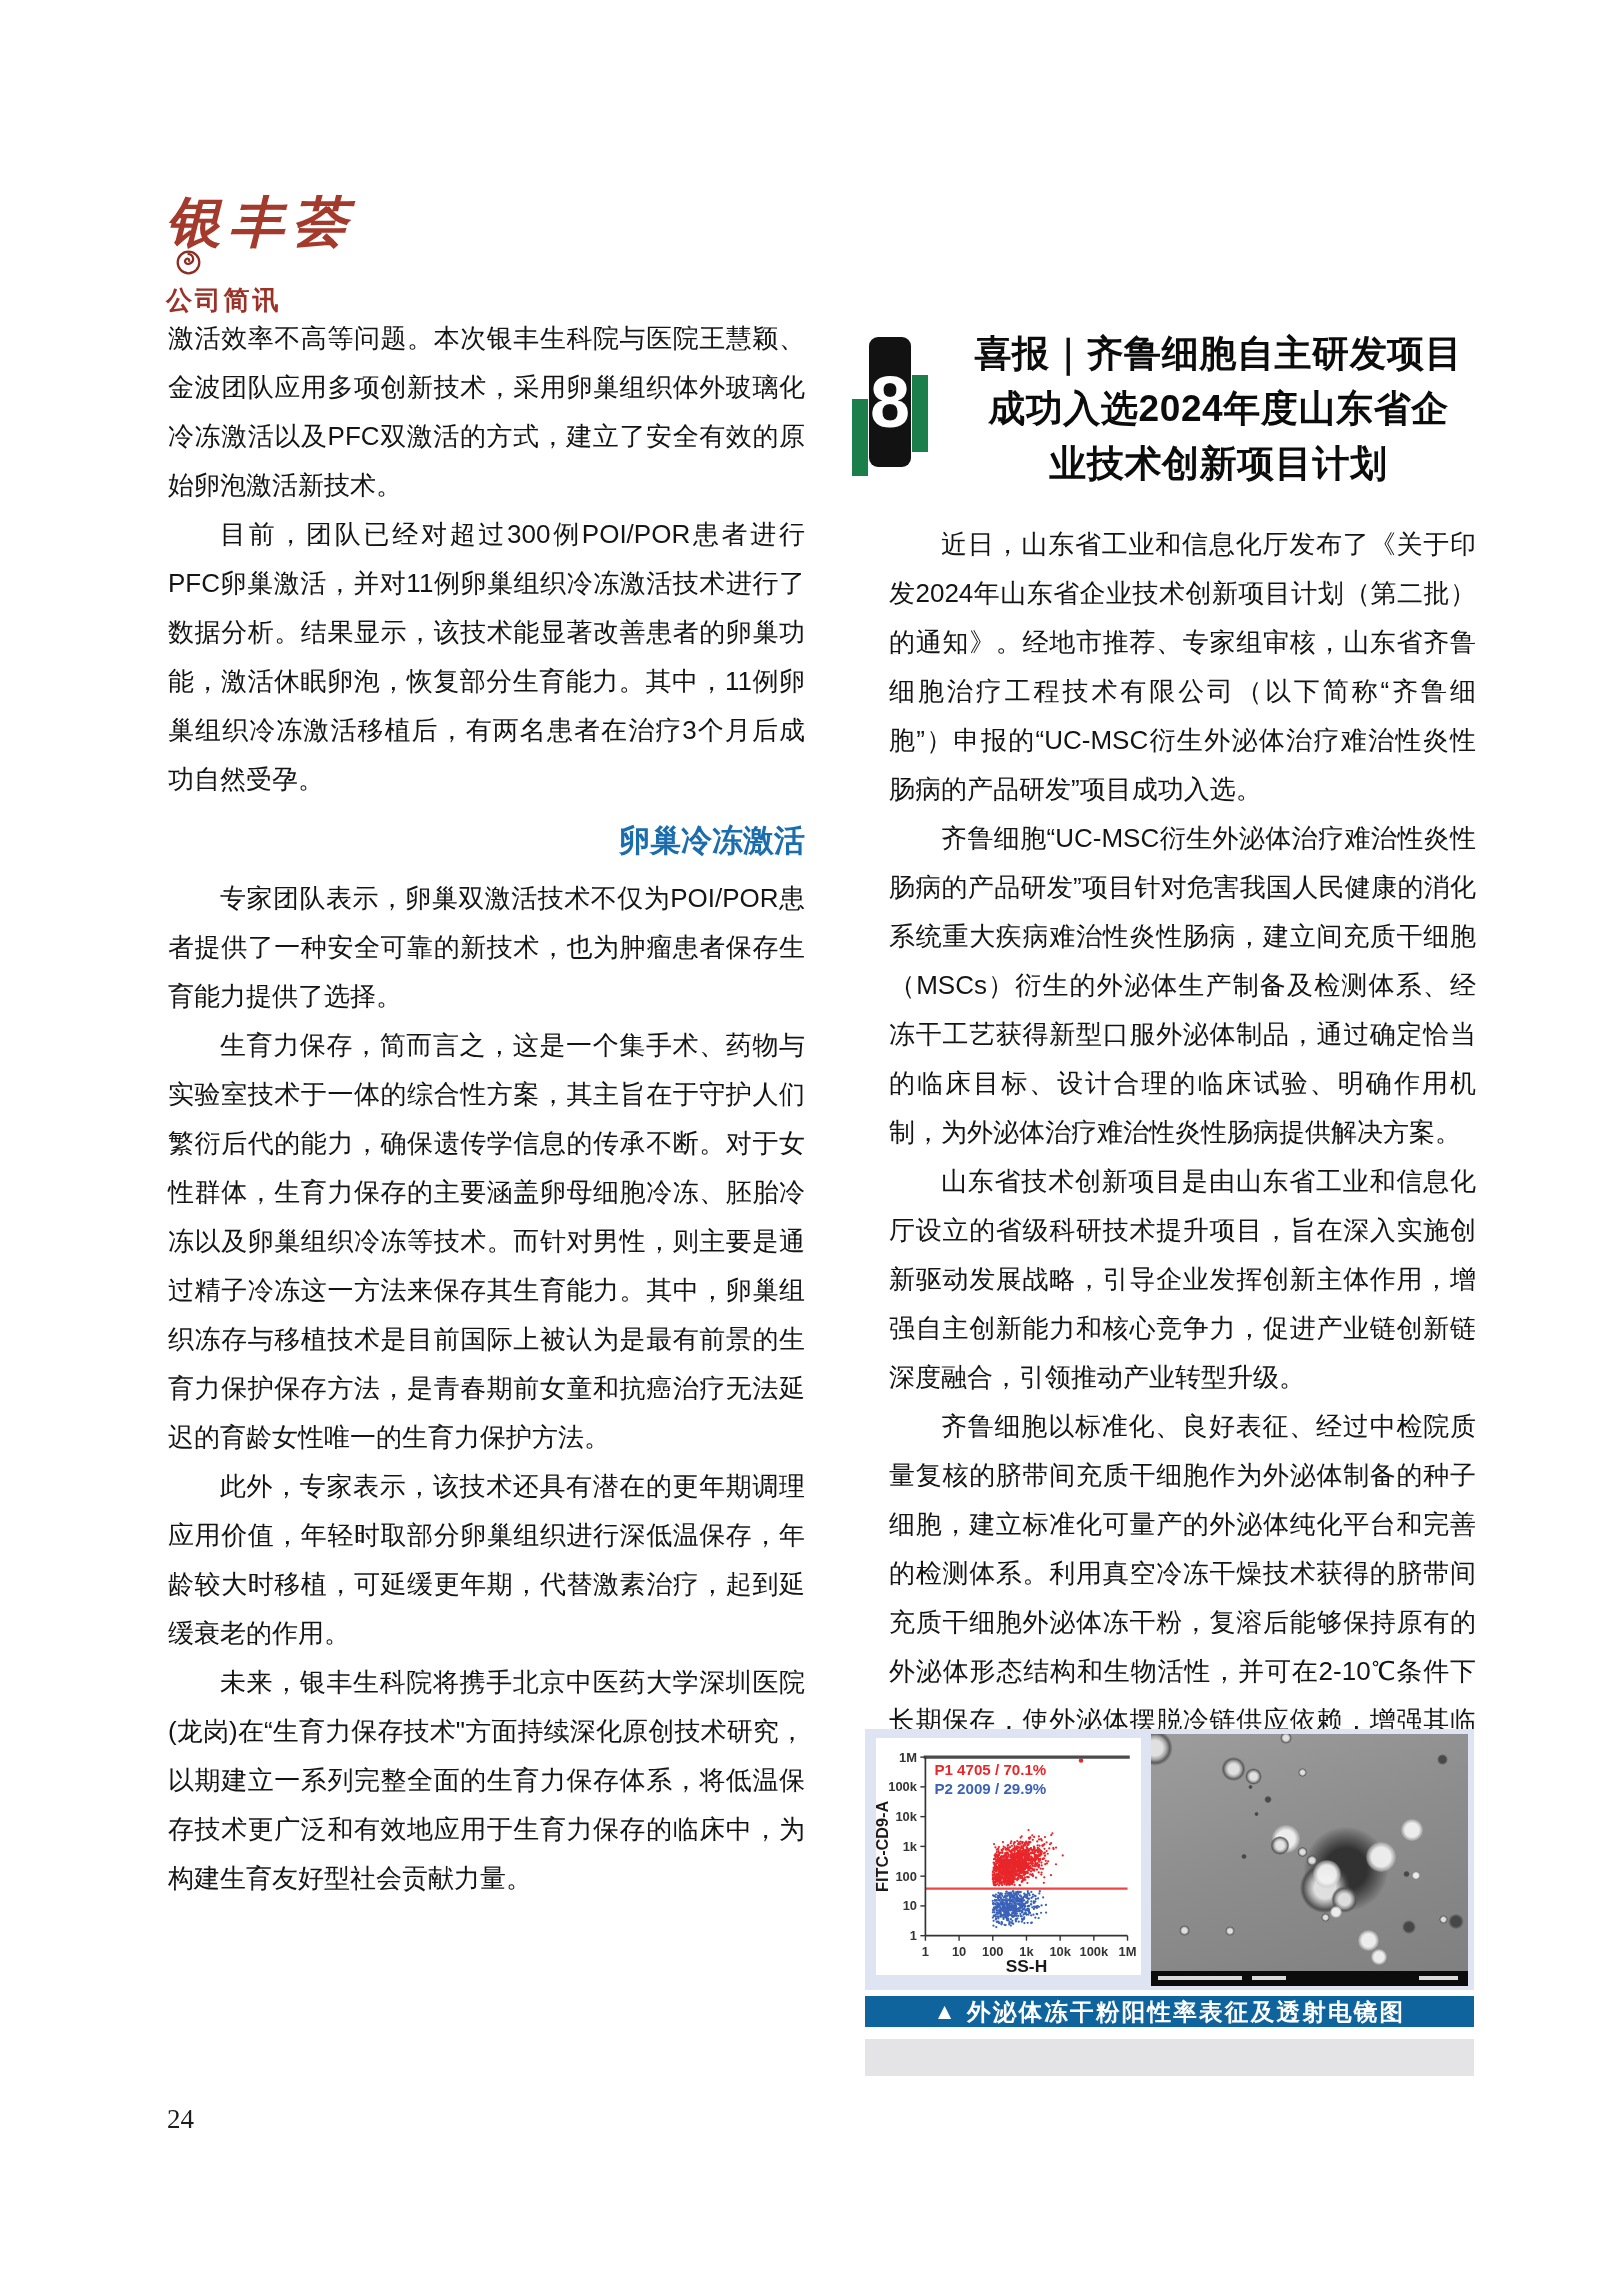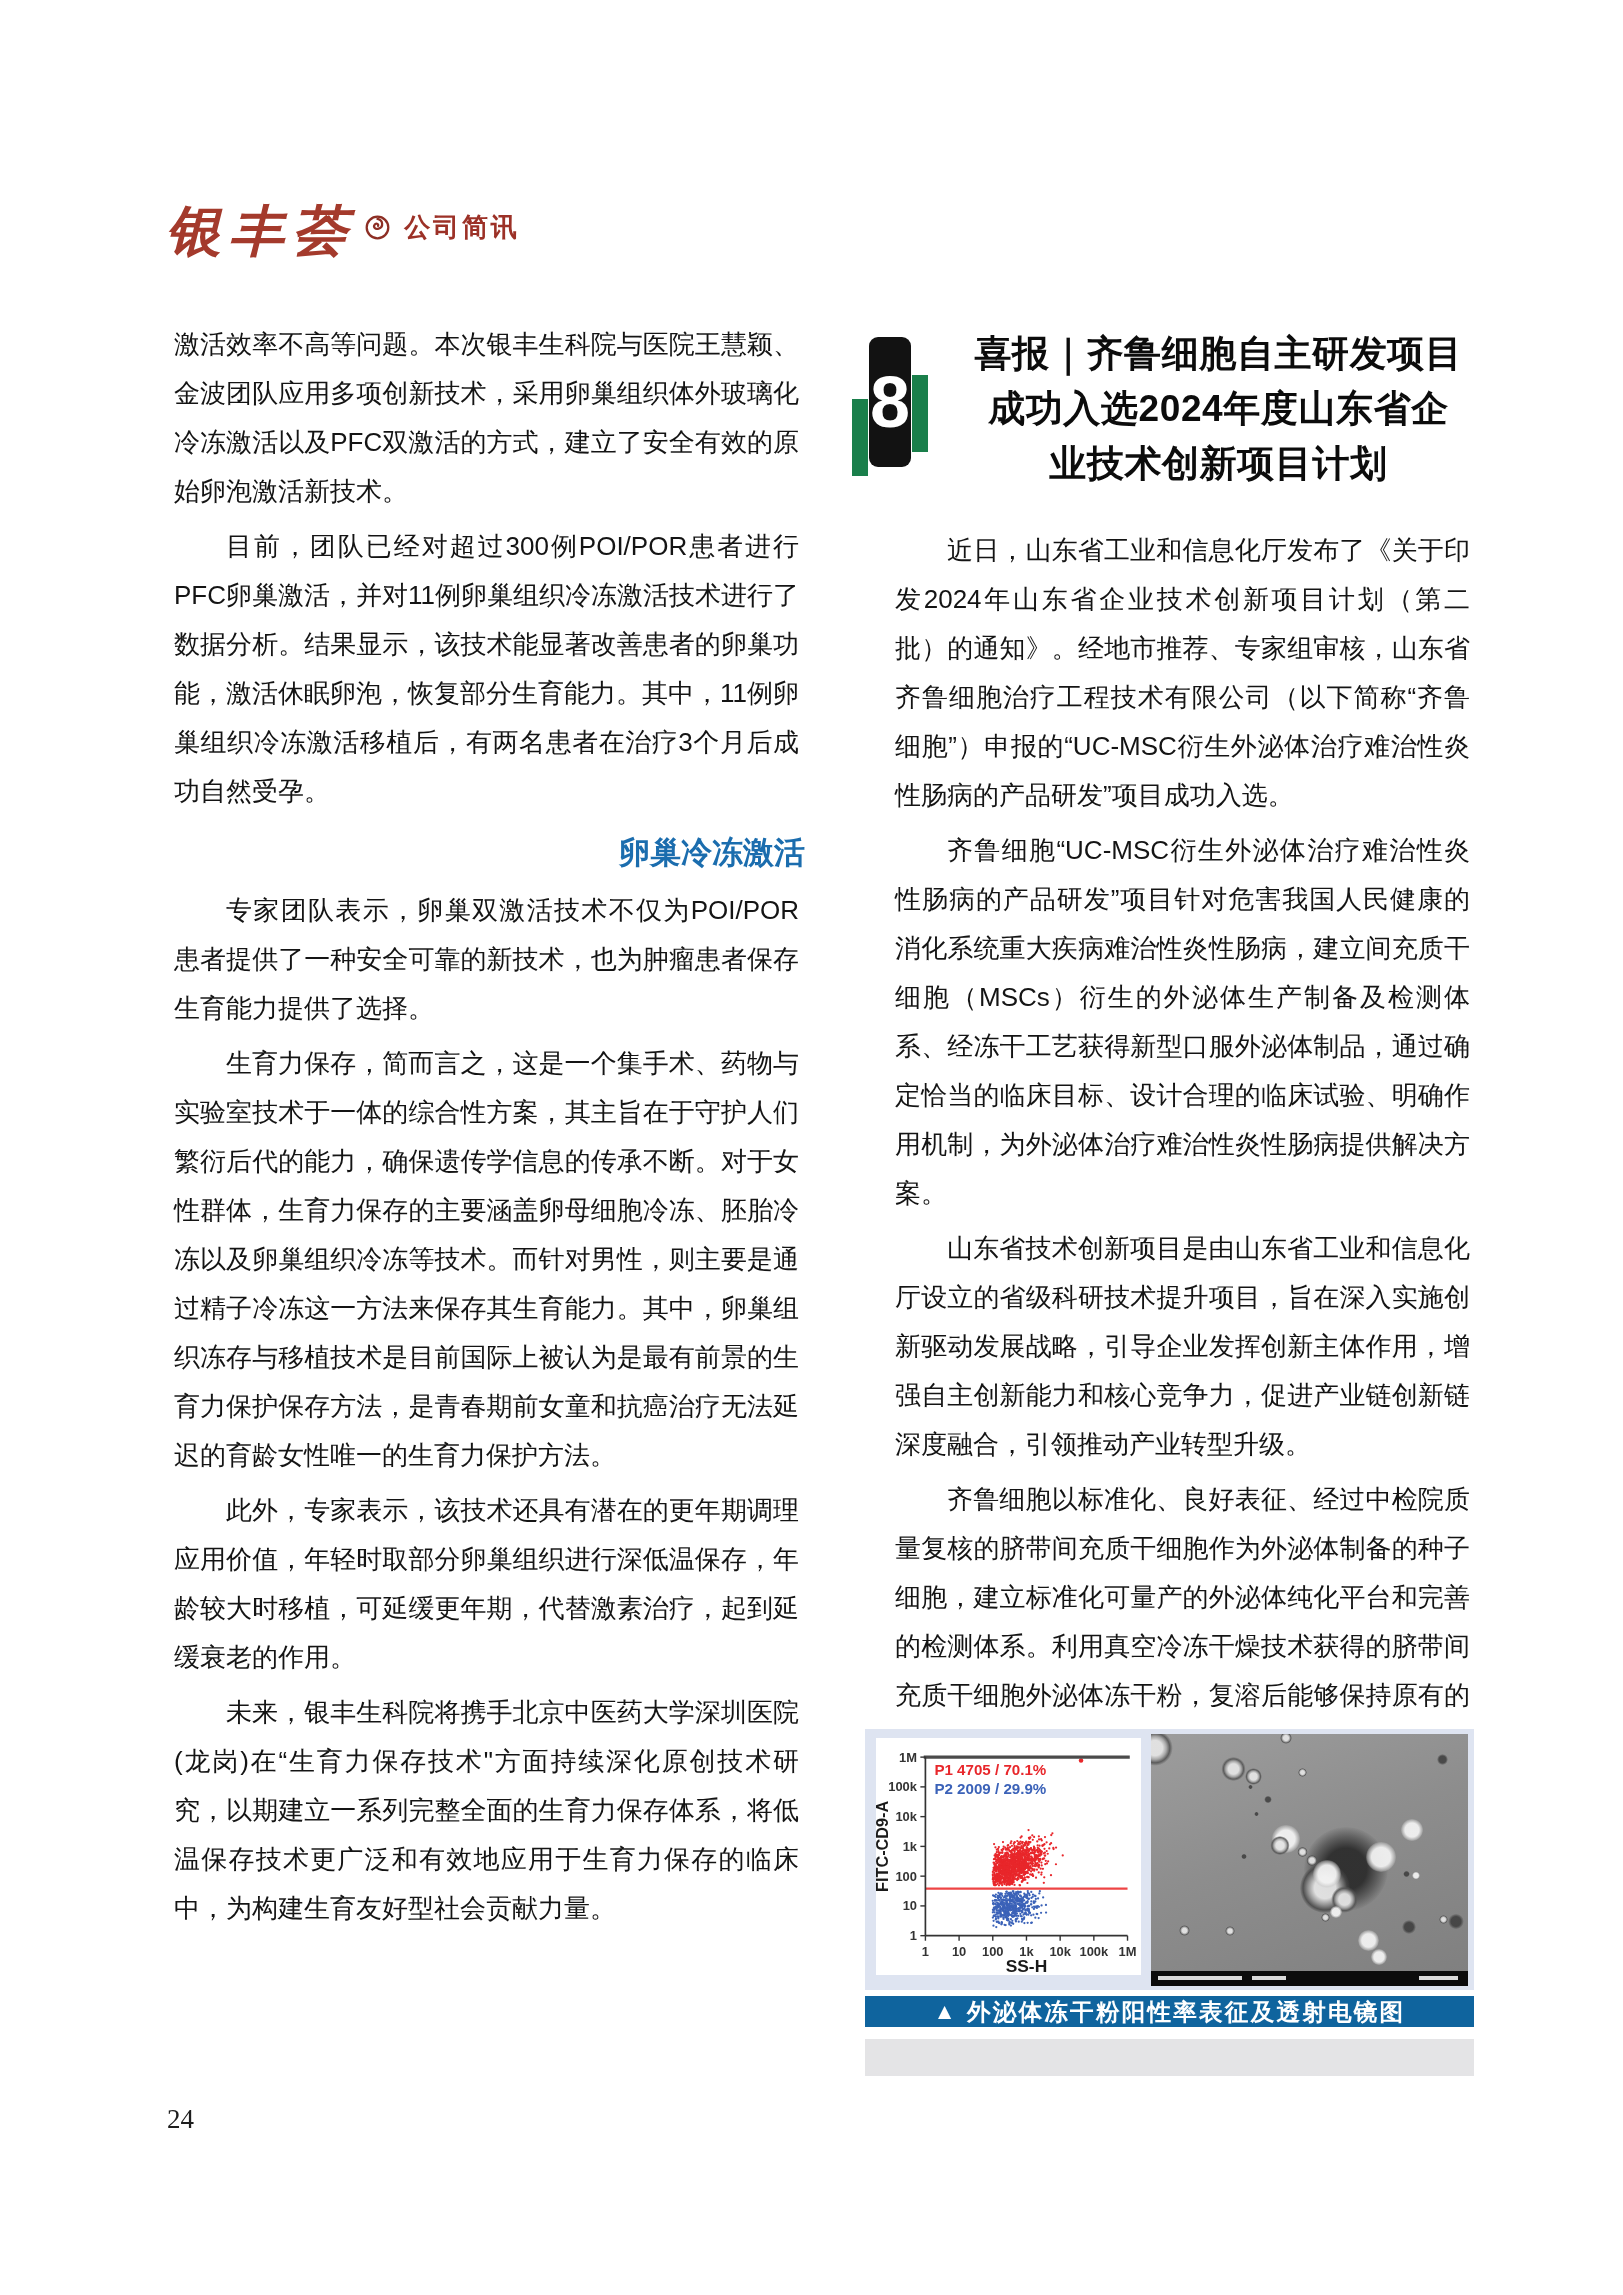--- a/index.html
+++ b/index.html
@@ -1,30 +1,30 @@
 <!DOCTYPE html>
 <html style="font-size:9px"><head>
 <meta charset="utf-8">
 <style>
   html,body{margin:0;padding:0;background:#ffffff;}
   #page{position:relative;width:1623px;height:2295px;background:#fff;
         font-family:"Liberation Sans",sans-serif;color:#141414;overflow:hidden;}
 
   
-  #masthead{position:absolute;left:166px;top:195px;height:73px;display:flex;align-items:center;}
+  #masthead{position:absolute;left:166px;top:195px;height:73px;display:flex;align-items:flex-start;flex-direction:column;}
   .logo-cn{font-family:"Liberation Serif",serif;font-style:italic;font-weight:bold;
            font-size:55px;line-height:55px;color:#a43a2c;letter-spacing:7.9px;}
   .logo-swirl{margin:0 14.6px 5.6px 10px;}
   .logo-sub{font-size:26px;font-weight:bold;color:#9c3127;letter-spacing:2.8px;padding-bottom:7.9px;}
 
   
   .col{position:absolute;text-align:justify;}
   #left-col{left:168px;top:314px;width:637px;}
   #right-col-body{left:889px;top:520px;width:587px;}
-  .para{font-size:26px;line-height:49px;text-indent:2em;margin:6px;}
+  .para{font-size:26px;line-height:49px;text-indent:2em;margin:0;}
   #right-col-body .para{line-height:49px;}
   .para.noindent{text-indent:0;}
   .subheading{font-size:31px;line-height:44px;font-weight:bold;color:#1b6dae;
               text-indent:0;margin:14.6px 0 11.2px 0;text-align:right;}
 
   
   #section-badge{position:absolute;left:869px;top:337px;width:42px;height:130px;
                  background:#121212;border-radius:9px;display:flex;align-items:center;justify-content:center;z-index:2;}
   #section-badge .num{color:#fff;font-size:72px;font-weight:bold;font-family:"Liberation Sans",sans-serif;}
   .badge-green{position:absolute;background:#1a7f4b;z-index:1;}

